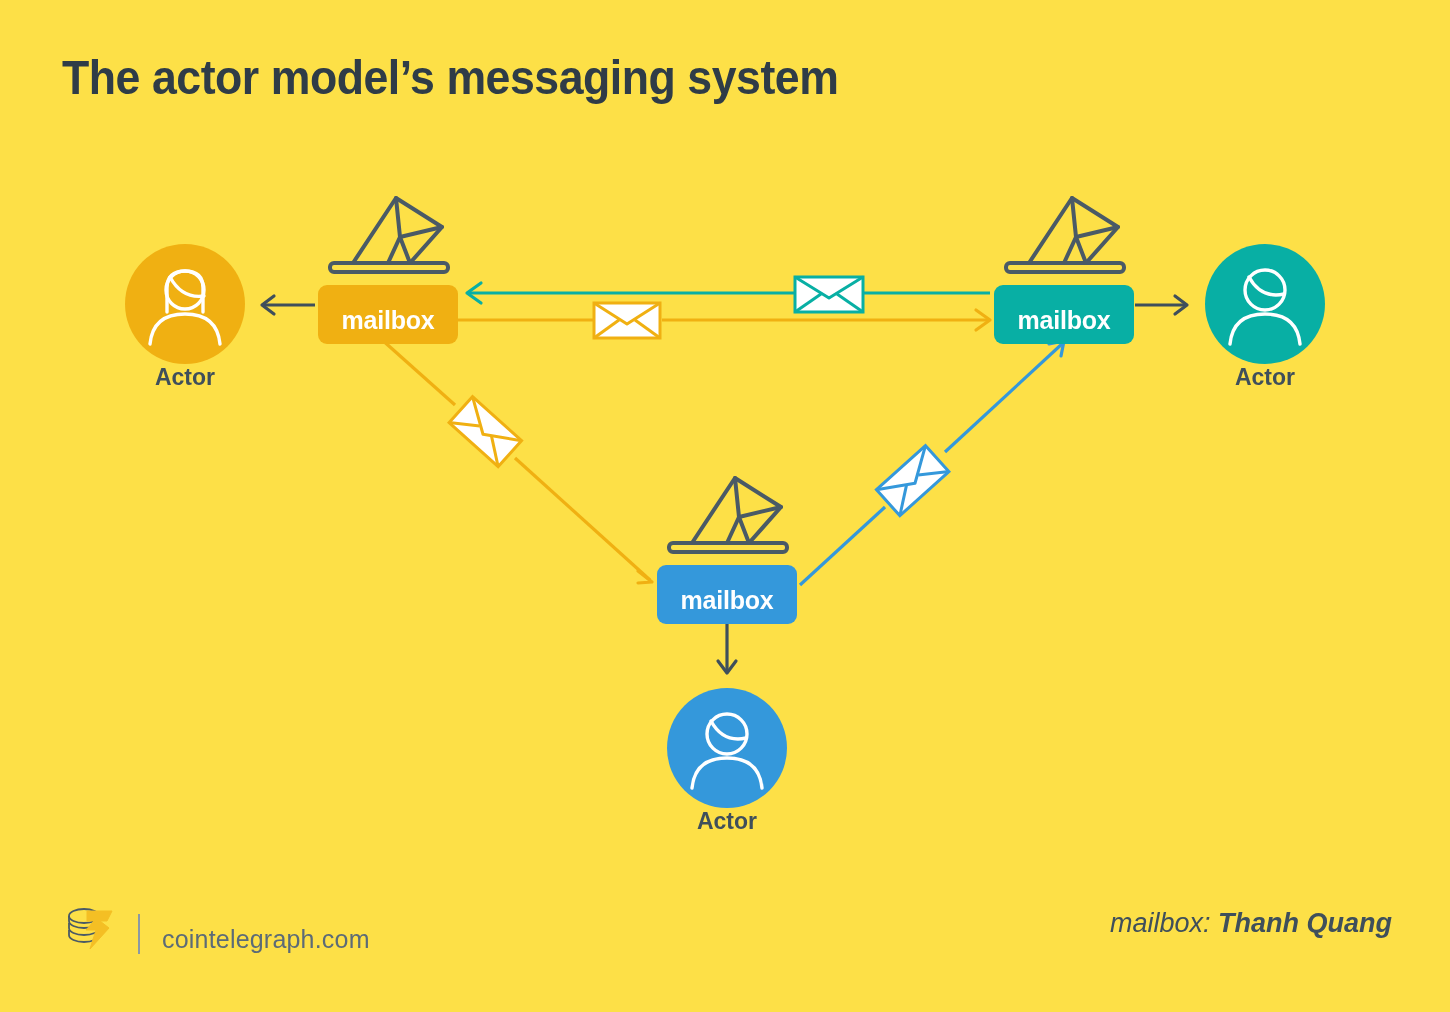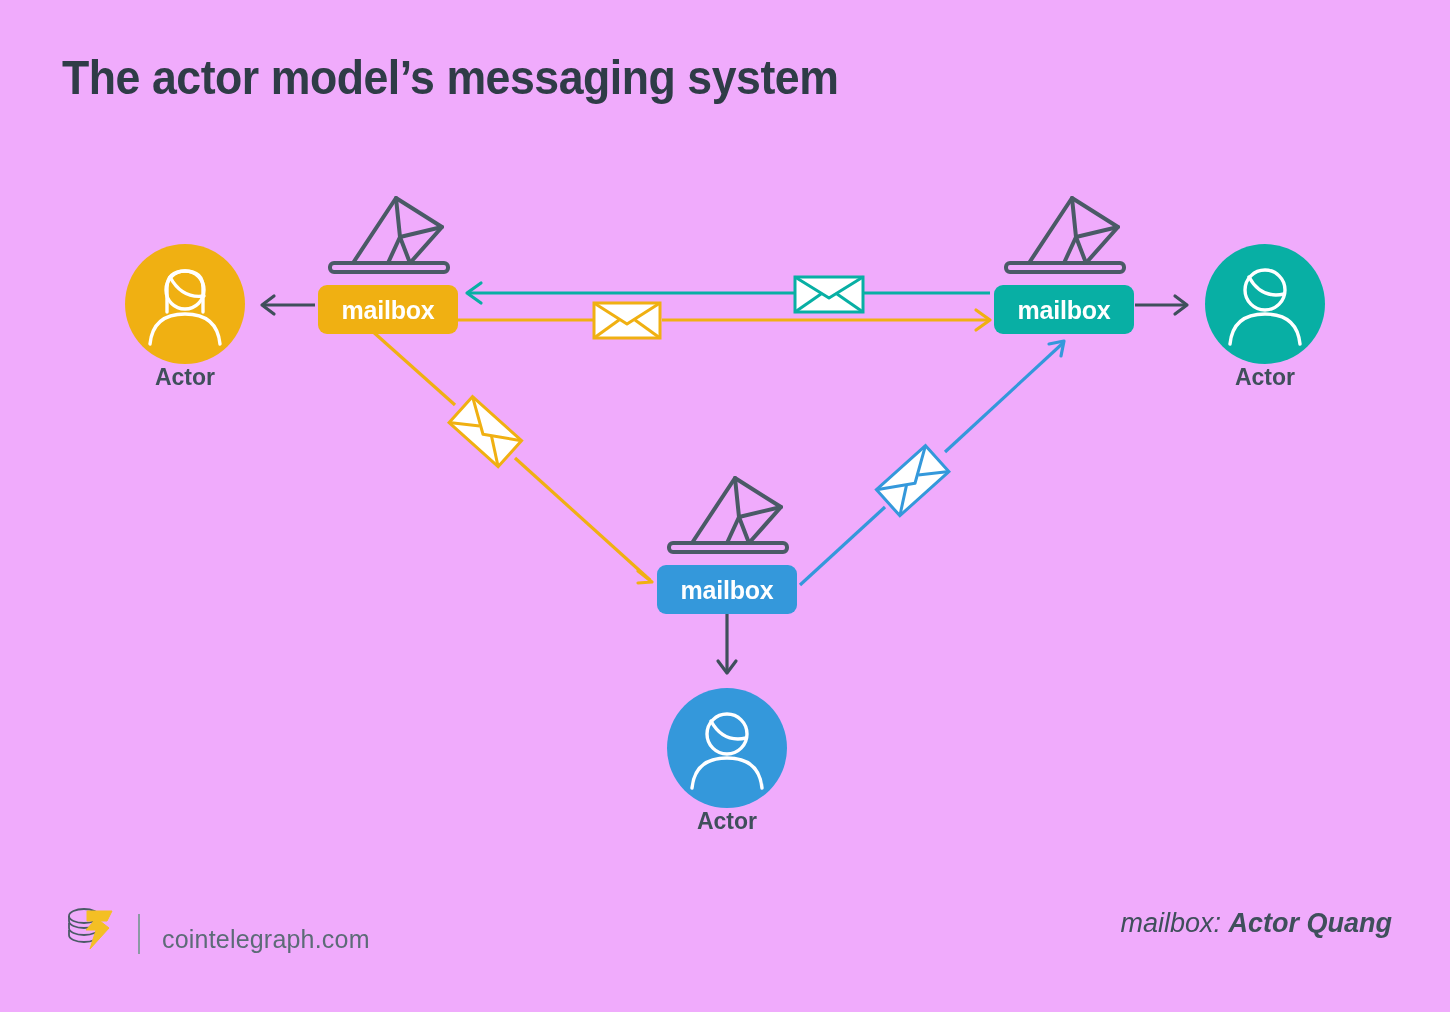--- a/index.html
+++ b/index.html
@@ -7,21 +7,21 @@
     padding: 0;
     background: #ffffff;
   }
   body {
     font-family: "Liberation Sans", sans-serif;
   }
   #page {
     position: relative;
     width: 1450px;
     height: 1012px;
-    background: #f0abfc;
+    background: #fde047;
     overflow: hidden;
   }
 
   
   #title {
     position: absolute;
     left: 62px;
     top: 50px;
     font-size: 48px;
     font-weight: bold;
@@ -74,21 +74,21 @@
     position: absolute;
     width: 140px;
   }
   .mailbox-icon {
     display: block;
     margin: 0 auto 6px auto;
   }
   .mailbox-pill {
     display: block;
     border-radius: 9px;
-    padding: 11px 0 9px 0;
+    padding: 21px 0 9px 0;
     text-align: center;
     font-size: 25px;
     font-weight: bold;
     color: #ffffff;
     letter-spacing: -0.2px;
   }
   #mailbox-left   { left: 318px;  top: 193px; }
   #mailbox-right  { left: 994px;  top: 193px; }
   #mailbox-bottom { left: 657px;  top: 473px; }
 
@@ -293,16 +293,16 @@
         <path d="M9 28 v5 a15 7 0 0 0 30 0 v-5"></path>
       </g>
       <path d="M27 9 L52 9 L47 19 L40 19 L49 26 L30 47 L36 28 L26 28 L34 19 L27 19 Z" fill="#f4bf24" stroke="#f4bf24" stroke-width="1" stroke-linejoin="round"></path>
     </svg>
     <div id="footer-divider"></div>
     <div id="footer-site">cointelegraph.com</div>
   </div>
 
   <div id="footer-right">
     <span class="src-label">mailbox:</span>
-    <span class="src-name">Actor Quang</span>
+    <span class="src-name">Thanh Quang</span>
   </div>
 
 </div>
 
 </body></html>

